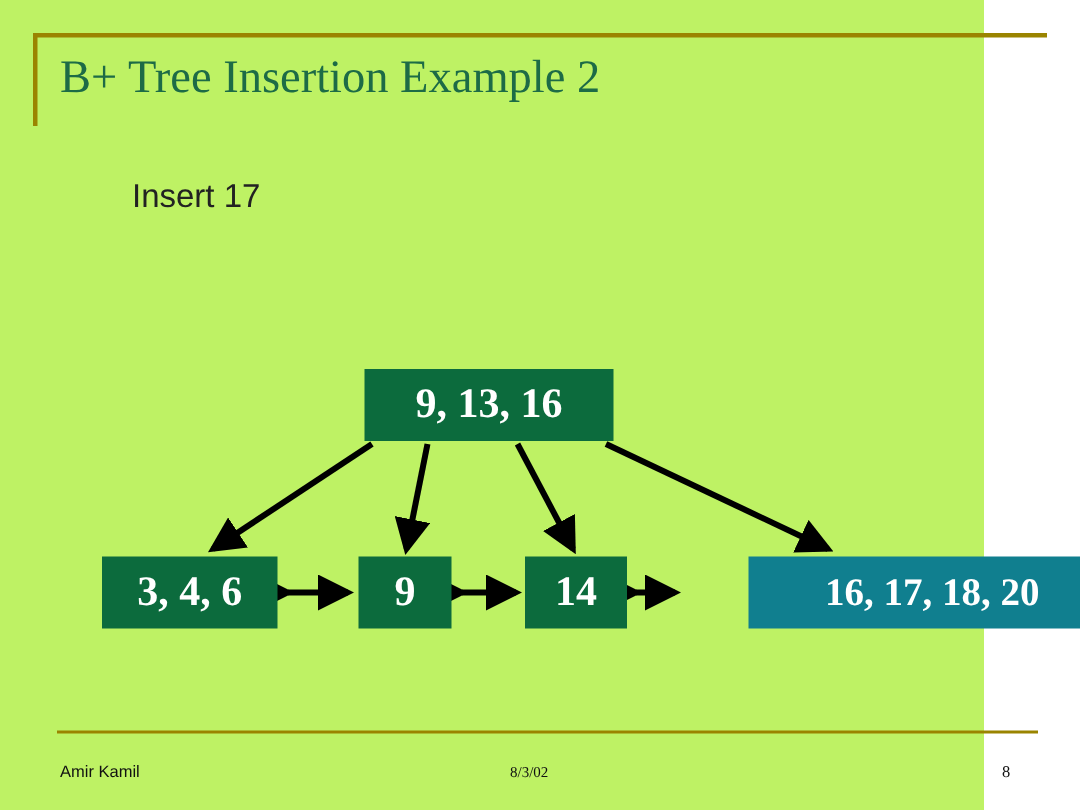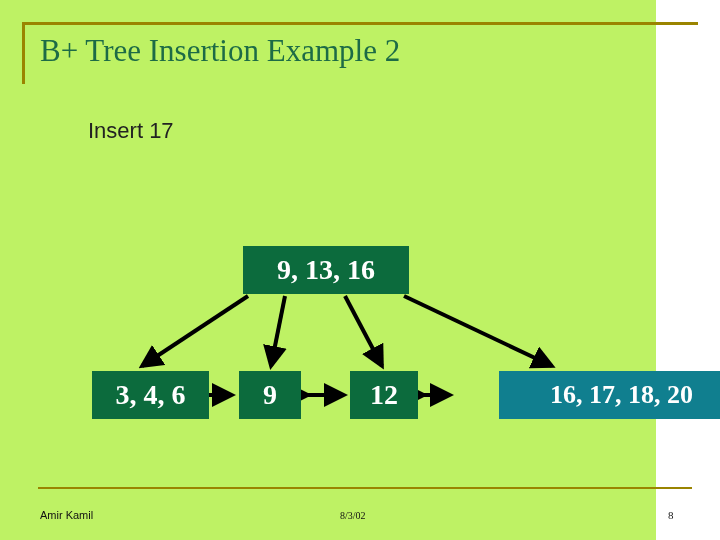--- a/index.html
+++ b/index.html
@@ -84,21 +84,20 @@
     background: #0c6b3d;
     font-size: 28px;
   }
   .node-l1 {
     left: 68px;
     top: 371px;
     width: 117px;
     height: 48px;
     background: #0c6b3d;
     font-size: 28px;
-    margin-left: 24px;
   }
   .node-l2 {
     left: 239px;
     top: 371px;
     width: 62px;
     height: 48px;
     background: #0c6b3d;
     font-size: 28px;
   }
   .node-l3 {
@@ -196,21 +195,21 @@
       <line x1="308" y1="395" x2="344" y2="395" stroke="#000000" stroke-width="4" marker-end="url(#arrowhead)" marker-start="url(#arrowhead)"></line>
     </g>
     <g>
       <line x1="424" y1="395" x2="450" y2="395" stroke="#000000" stroke-width="4" marker-end="url(#arrowhead)" marker-start="url(#arrowhead)"></line>
     </g>
   </svg>
 
   <div class="node node-root">9, 13, 16</div>
   <div class="node node-l1">3, 4, 6</div>
   <div class="node node-l2">9</div>
-  <div class="node node-l3">12</div>
+  <div class="node node-l3">14</div>
   <div class="node node-l4">16, 17, 18, 20</div>
 
   <div class="bottom-rule"></div>
 
   <div class="footer-left">Amir Kamil</div>
   <div class="footer-center">8/3/02</div>
   <div class="footer-right">8</div>
 
 </div>
 

